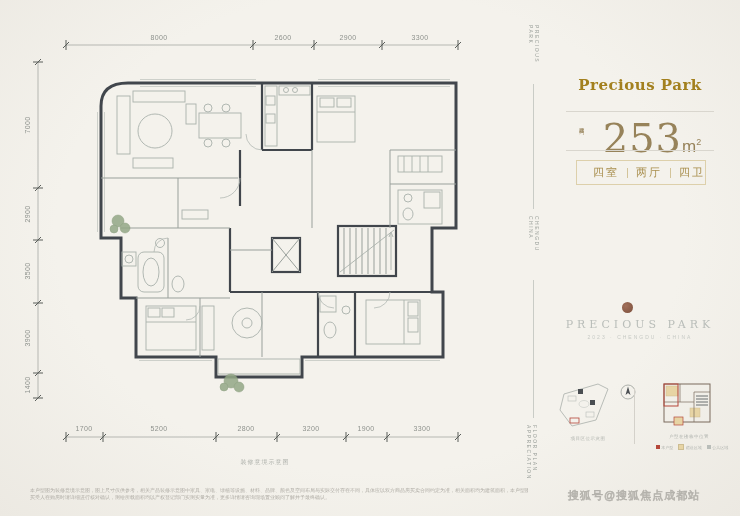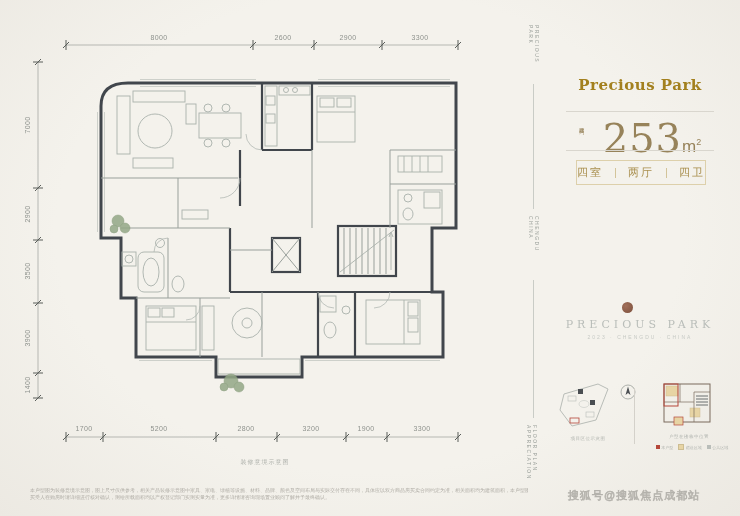--- a/index.html
+++ b/index.html
@@ -34,21 +34,21 @@
     font-family:"DejaVu Serif", serif;font-weight:bold;font-size:15px;
     color:#a3801e;letter-spacing:.5px;}
   .rule{left:566px;width:148px;height:1px;background:#d9d6ce;}
   .area-row{left:560px;top:114px;width:160px;text-align:center;color:#97835a;}
   .area-prefix{writing-mode:vertical-rl;font-size:5px;letter-spacing:1px;color:#97835a;
     display:inline-block;vertical-align:18px;margin-right:2px;height:20px;}
   .area-value{font-family:"DejaVu Serif", serif;font-size:40px;line-height:36px;letter-spacing:1px;margin-left:16px;}
   .area-unit{font-family:Liberation Sans, sans-serif;font-size:17px;}
   .area-unit sup{font-size:9px;}
   .badge{left:576px;top:160px;width:128px;border:1px solid #ddd0ab;
-    display:flex;align-items:center;justify-content:space-between;gap:8px;
+    display:flex;align-items:center;justify-content:flex-end;gap:8px;
     padding:4px 0;color:#a98f4e;font-size:11px;letter-spacing:2px;}
   .badge-sep{width:1px;height:10px;background:#d3c49a;}
   .logo-dot{left:622px;top:302px;width:11px;height:11px;border-radius:50%;
     background:radial-gradient(circle at 35% 35%, #a1705a, #7c4f3c);}
   .serif-name{left:556px;top:318px;width:168px;text-align:center;
     font-family:"DejaVu Serif", serif;font-size:11px;letter-spacing:4px;color:#b9bdb9;}
   .serif-sub{left:556px;top:334px;width:168px;text-align:center;
     font-size:5px;letter-spacing:2px;color:#c7cac5;}
   
   .mini-caption{font-size:4.5px;color:#b3b6b1;text-align:center;letter-spacing:.5px;}

